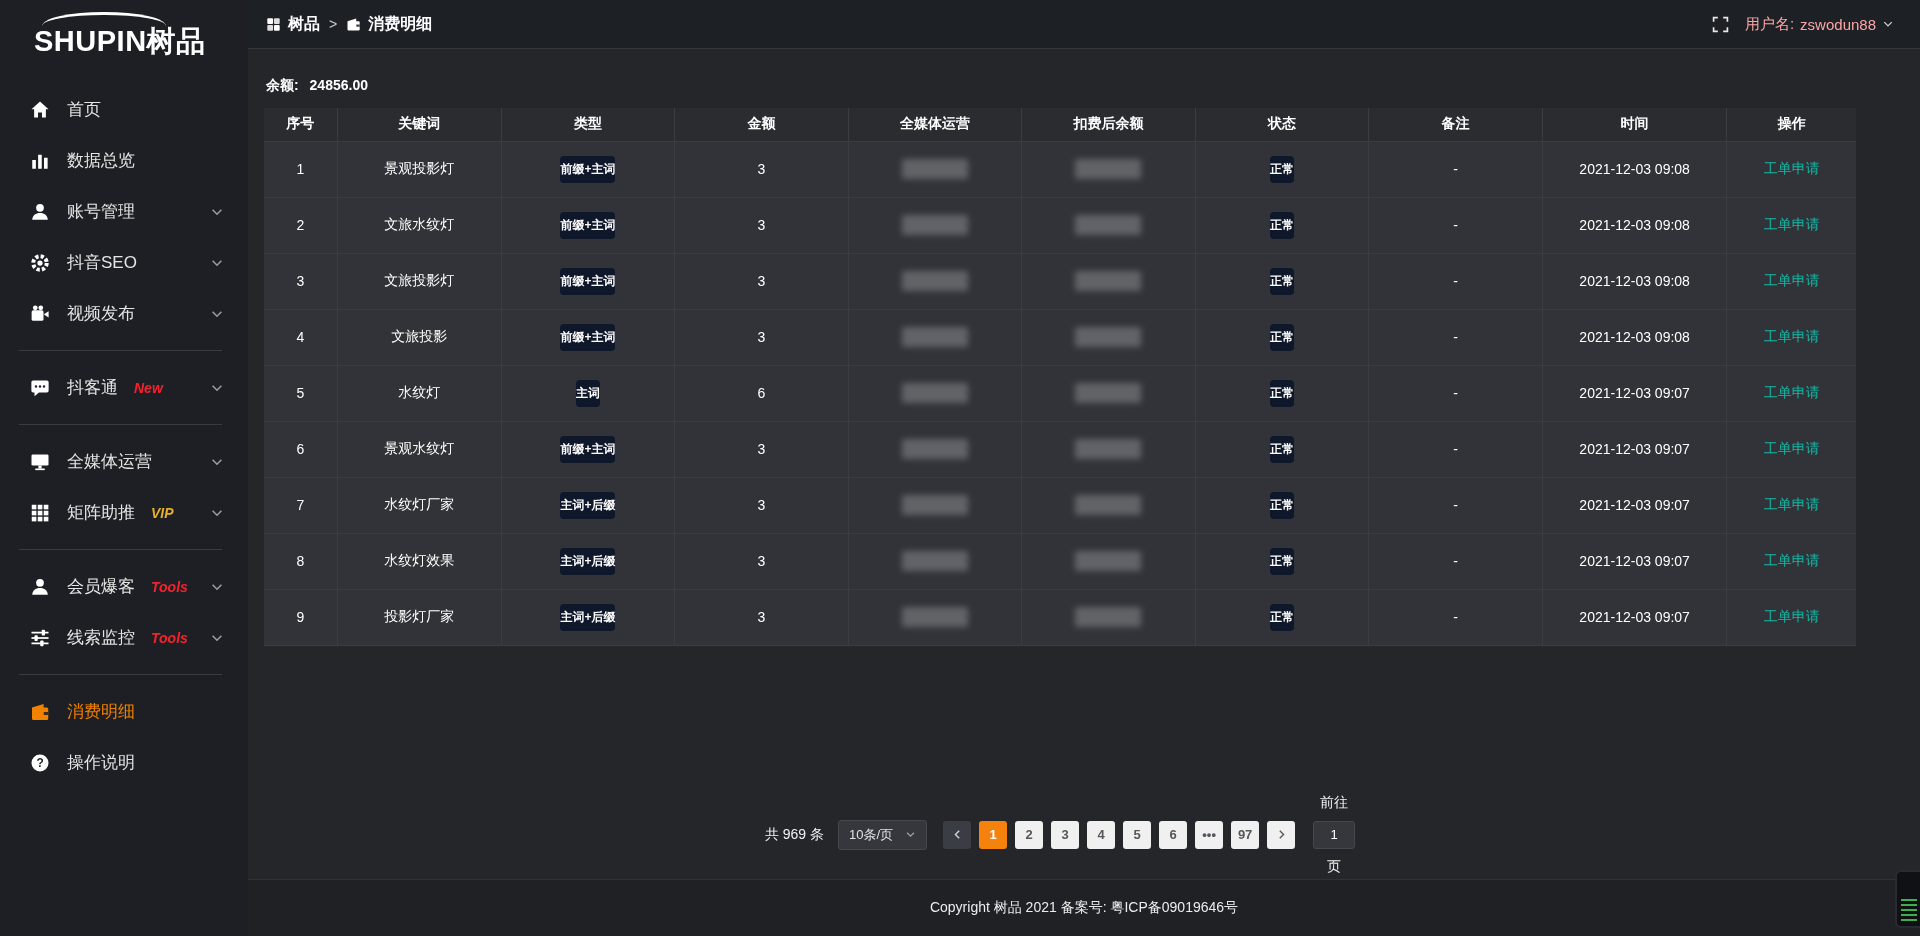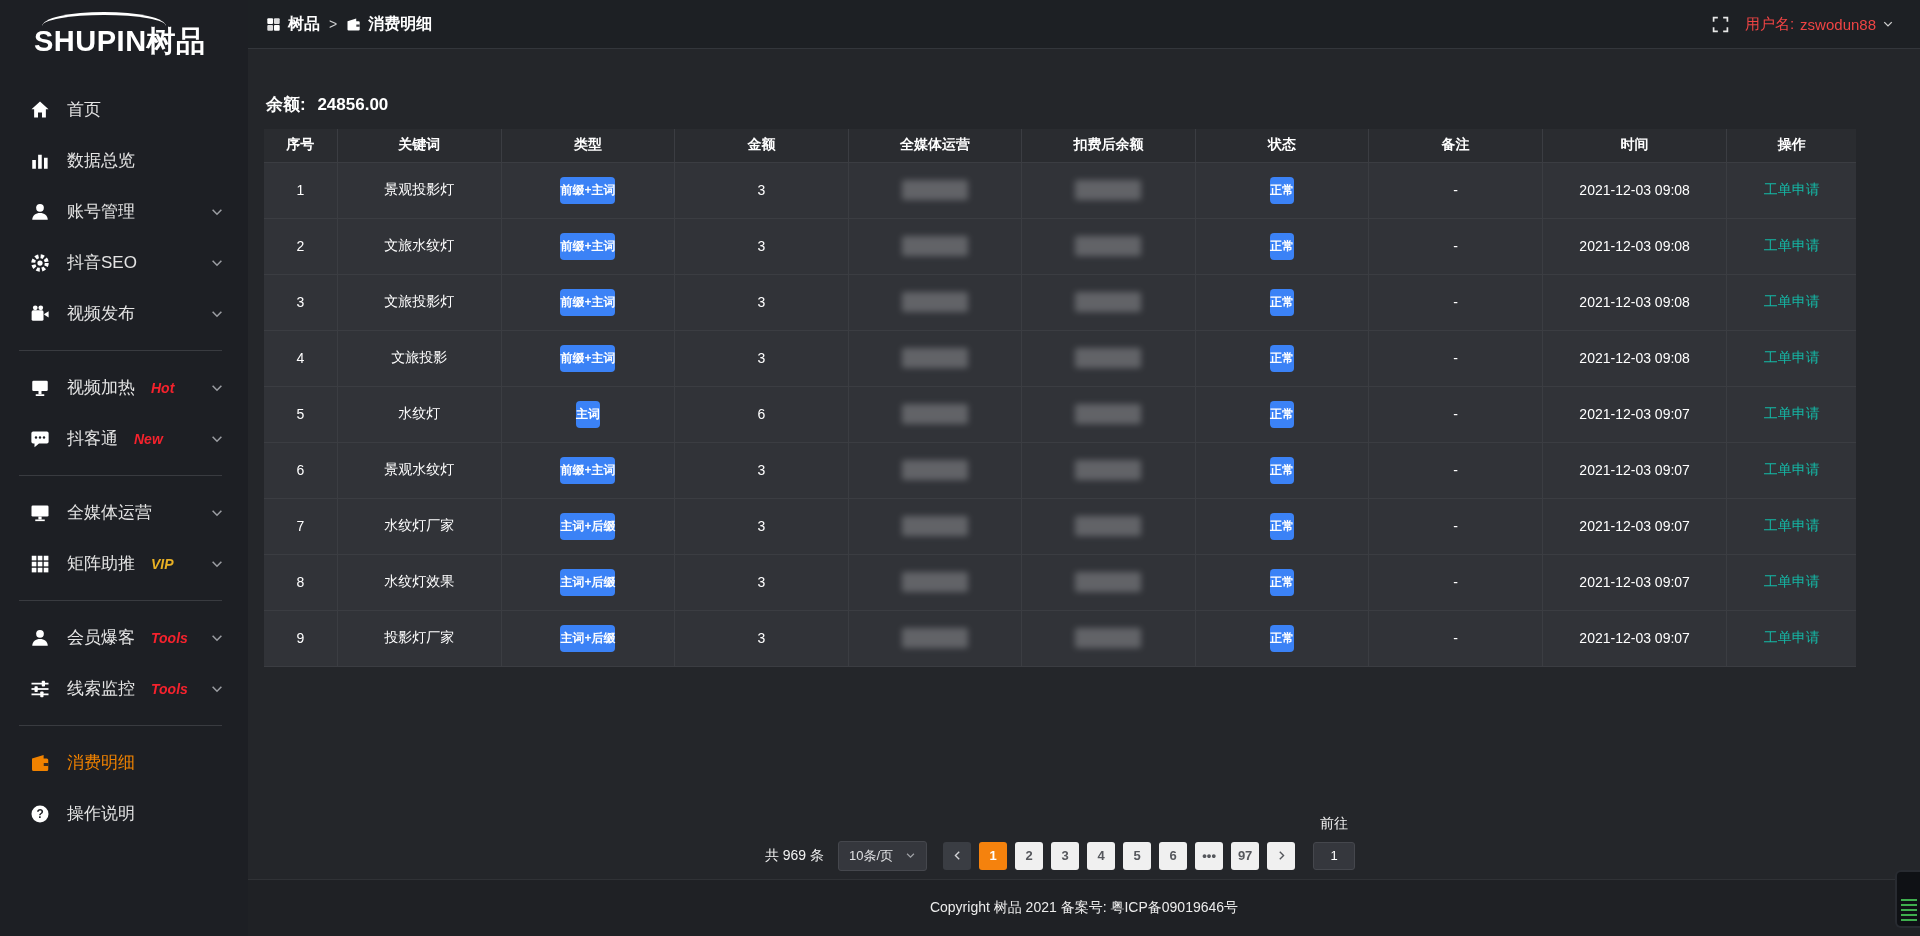--- a/index.html
+++ b/index.html
@@ -25,38 +25,38 @@
   .nav-chevron { margin-left:auto; width:14px; height:14px; color:#9b9da2; }
   .nav-divider { height:1px; background:#393b40; margin:11px 26px 11px 19px; }
 
   
   .topbar { position:absolute; left:248px; right:0; top:0; height:49px; background:#1d2024;
     border-bottom:1px solid #33363b; display:flex; align-items:center; padding:0 26px 0 18px; }
   .breadcrumb { display:flex; align-items:center; gap:9px; font-size:16px; font-weight:bold; }
   .crumb { display:flex; align-items:center; gap:7px; }
   .crumb .ic { width:15px; height:15px; color:#fff; }
   .crumb-sep { color:#cfd0d2; font-weight:normal; font-size:14px; }
-  .topbar-right { margin-left:auto; display:flex; align-items:center; gap:16px; font-size:15px; color:#ef4444; }
+  .topbar-right { margin-left:auto; display:flex; align-items:center; gap:16px; font-size:15px; color:#fca5a5; }
   .fullscreen { width:17px; height:17px; color:#e8e8e8; cursor:pointer; }
   .user-box { display:flex; align-items:center; gap:6px; cursor:pointer; }
   .user-box .ic { width:12px; height:12px; color:#cfcfcf; }
 
   
   .content { position:absolute; left:248px; top:50px; right:0; bottom:57px; padding:0 64px 0 16px; }
-  .balance { margin:43px 0 13px 2px; font-size:17px; font-weight:bold; }
+  .balance { margin:27px 0 13px 2px; font-size:14px; font-weight:bold; }
   .balance b { margin-left:7px; }
 
   table { width:100%; border-collapse:collapse; table-layout:fixed; background:#313338; }
   thead th { background:#2a2c30; height:33px; font-size:14px; font-weight:bold; color:#fff;
     border-right:1px solid #3b3d42; border-bottom:1px solid #3b3d42; }
   thead th:last-child { border-right:none; }
   tbody td { height:56px; text-align:center; font-size:14px; color:#fff;
     border-right:1px solid #3b3d42; border-bottom:1px solid #3b3d42; }
   tbody td:last-child { border-right:none; }
-  .badge { display:inline-block; background:#3b82f6; color:#fff; font-size:12px; font-weight:bold;
+  .badge { display:inline-block; background:#0f172a; color:#fff; font-size:12px; font-weight:bold;
     padding:5px 0; border-radius:4px; }
   .blur-block { width:66px; height:20px; margin:0 auto; background:#8a8b8f; opacity:.55;
     filter:blur(3px); border-radius:2px; }
   .action-link { color:#14b8a6; cursor:pointer; }
 
   
   .pagination { margin-top:148px; display:flex; align-items:center; justify-content:center; gap:8px;
     font-size:14px; color:#f2f2f2; }
   .pg-total { margin-right:6px; }
   .pg-select { background:#35373d; border:1px solid #45474d; color:#dfe0e2; height:30px;
@@ -153,36 +153,20 @@
         <span class="nav-label">视频发布</span>
         <span class="nav-chevron">
           <svg viewBox="0 0 16 16" width="100%" height="100%" fill="none" stroke="currentColor" stroke-width="1.8">
             <path d="M3 5.5 8 10.5 13 5.5"></path>
           </svg>
         </span>
       </div>
       <div class="nav-divider"></div>
       <div class="nav-item">
         <span class="ic">
-          <svg viewBox="0 0 16 16" width="100%" height="100%" fill="currentColor">
-            <rect x="1.8" y="2.2" width="12.4" height="8.2" rx="1"></rect>
-            <rect x="6.8" y="10.4" width="2.4" height="2.6"></rect>
-            <rect x="4.6" y="13" width="6.8" height="1.4"></rect>
-          </svg>
-        </span>
-        <span class="nav-label">视频加热</span>
-        <span class="nav-badge" style="color:#f5222d">Hot</span>
-        <span class="nav-chevron">
-          <svg viewBox="0 0 16 16" width="100%" height="100%" fill="none" stroke="currentColor" stroke-width="1.8">
-            <path d="M3 5.5 8 10.5 13 5.5"></path>
-          </svg>
-        </span>
-      </div>
-      <div class="nav-item">
-        <span class="ic">
           <svg viewBox="0 0 16 16" width="100%" height="100%">
             <path fill="currentColor" d="M2.5 2h11a1.4 1.4 0 0 1 1.4 1.4v6.8a1.4 1.4 0 0 1-1.4 1.4H7.2l-3.6 3v-3H2.5a1.4 1.4 0 0 1-1.4-1.4V3.4A1.4 1.4 0 0 1 2.5 2z"></path>
             <circle cx="4.8" cy="6.8" r=".95" fill="#1d1f24"></circle>
             <circle cx="8" cy="6.8" r=".95" fill="#1d1f24"></circle>
             <circle cx="11.2" cy="6.8" r=".95" fill="#1d1f24"></circle>
           </svg>
         </span>
         <span class="nav-label">抖客通</span>
         <span class="nav-badge" style="color:#f5222d">New</span>
         <span class="nav-chevron">

